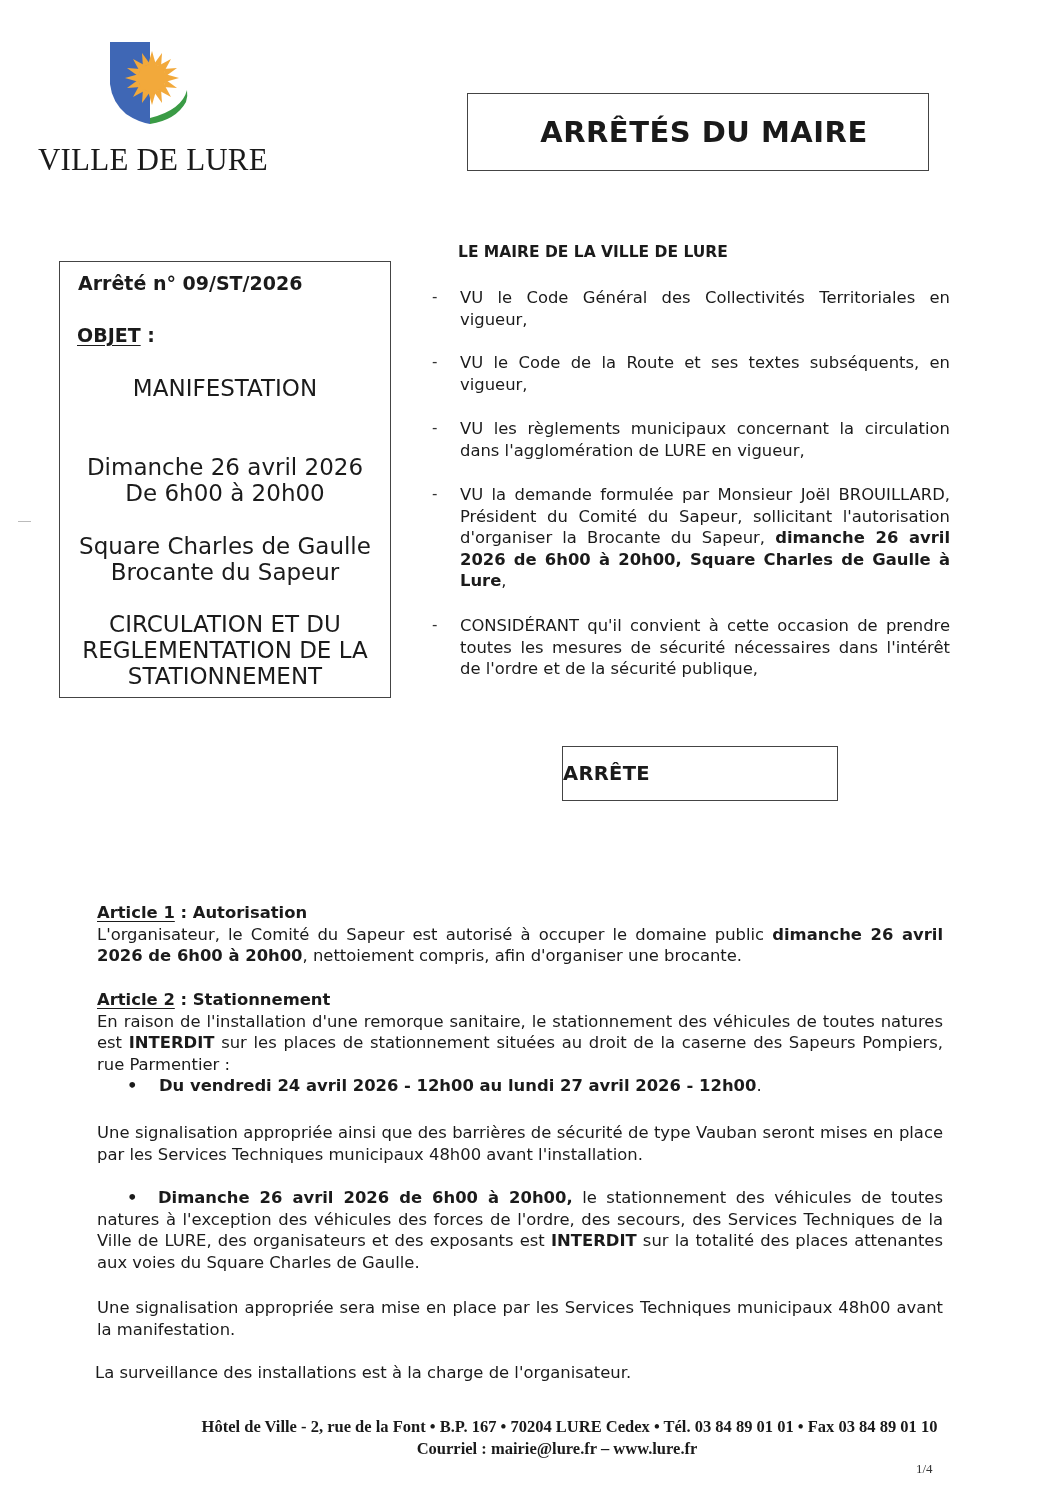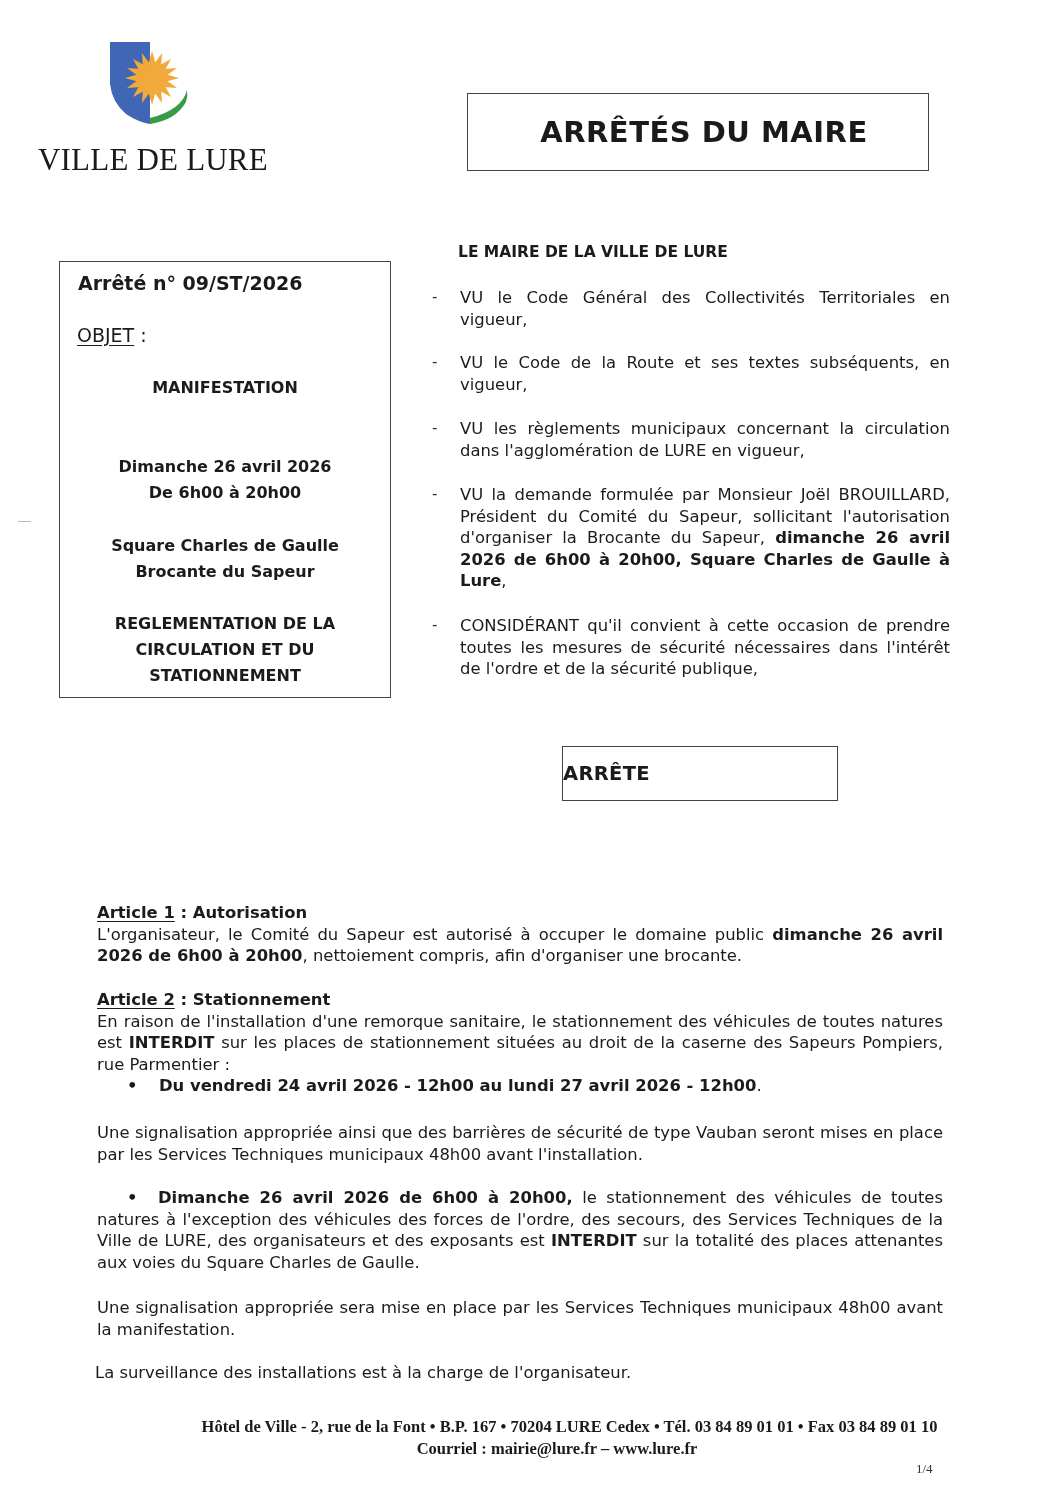--- a/index.html
+++ b/index.html
@@ -10,23 +10,23 @@
   #logo-emblem { left: 108px; top: 40px; width: 84px; height: 92px; }
   #logo-text { left: 38px; top: 142px; width: 230px; font-family: "Liberation Serif", serif; font-size: 31px; letter-spacing: 0.2px; color: #1a1a1a; white-space: nowrap; }
 
   
   #title-box { left: 467px; top: 93px; width: 462px; height: 78px; border: 1.5px solid #444; box-sizing: border-box; display: flex; align-items: center; justify-content: center; padding-left: 12px; }
   #title-box span { font-family: "DejaVu Sans", sans-serif; font-weight: bold; font-size: 29px; letter-spacing: 0.5px; color: #1a1a1a; }
 
   
   #object-box { left: 59px; top: 261px; width: 332px; height: 437px; border: 1.5px solid #444; box-sizing: border-box; }
   .ob-arrete { position: absolute; left: 18px; top: 10px; font-weight: bold; font-size: 19px; }
-  .ob-objet { position: absolute; left: 17px; top: 62px; font-weight: normal; font-size: 19px; }
+  .ob-objet { position: absolute; left: 17px; top: 62px; font-weight: bold; font-size: 19px; }
   .ob-objet u { text-decoration: underline; text-underline-offset: 3px; }
-  .ob-center { position: absolute; left: 0; width: 100%; text-align: center; font-weight: bold; font-size: 16px; line-height: 26px; }
+  .ob-center { position: absolute; left: 0; width: 100%; text-align: center; font-weight: normal; font-size: 23px; line-height: 26px; }
   .ob-center div { white-space: nowrap; }
   #ob-block1 { top: 113px; }
   #ob-block2 { top: 192px; }
   #ob-block3 { top: 271px; }
   #ob-block4 { top: 349px; }
 
   
   #maire-heading { left: 458px; top: 243px; font-weight: bold; font-size: 15.5px; white-space: nowrap; }
   .vu { position: absolute; left: 432px; width: 518px; font-size: 16.4px; line-height: 21.5px; }
   .vu .dash { position: absolute; left: 0; top: 0; width: 14px; font-size: 15px; color: #333; }
@@ -106,22 +106,22 @@
   </div>
   <div id="ob-block2" class="ob-center">
     <div>Dimanche 26 avril 2026</div>
     <div>De 6h00 à 20h00</div>
   </div>
   <div id="ob-block3" class="ob-center">
     <div>Square Charles de Gaulle</div>
     <div>Brocante du Sapeur</div>
   </div>
   <div id="ob-block4" class="ob-center">
+    <div>CIRCULATION ET DU</div>
     <div>REGLEMENTATION DE LA</div>
-    <div>CIRCULATION ET DU</div>
     <div>STATIONNEMENT</div>
   </div>
 </div>
 
 <div id="maire-heading" class="abs">LE MAIRE DE LA VILLE DE LURE</div>
 
 <div id="vu1" class="vu">
   <span class="dash">-</span>
   <div class="txt">VU le Code Général des Collectivités Territoriales en vigueur,</div>
 </div>

